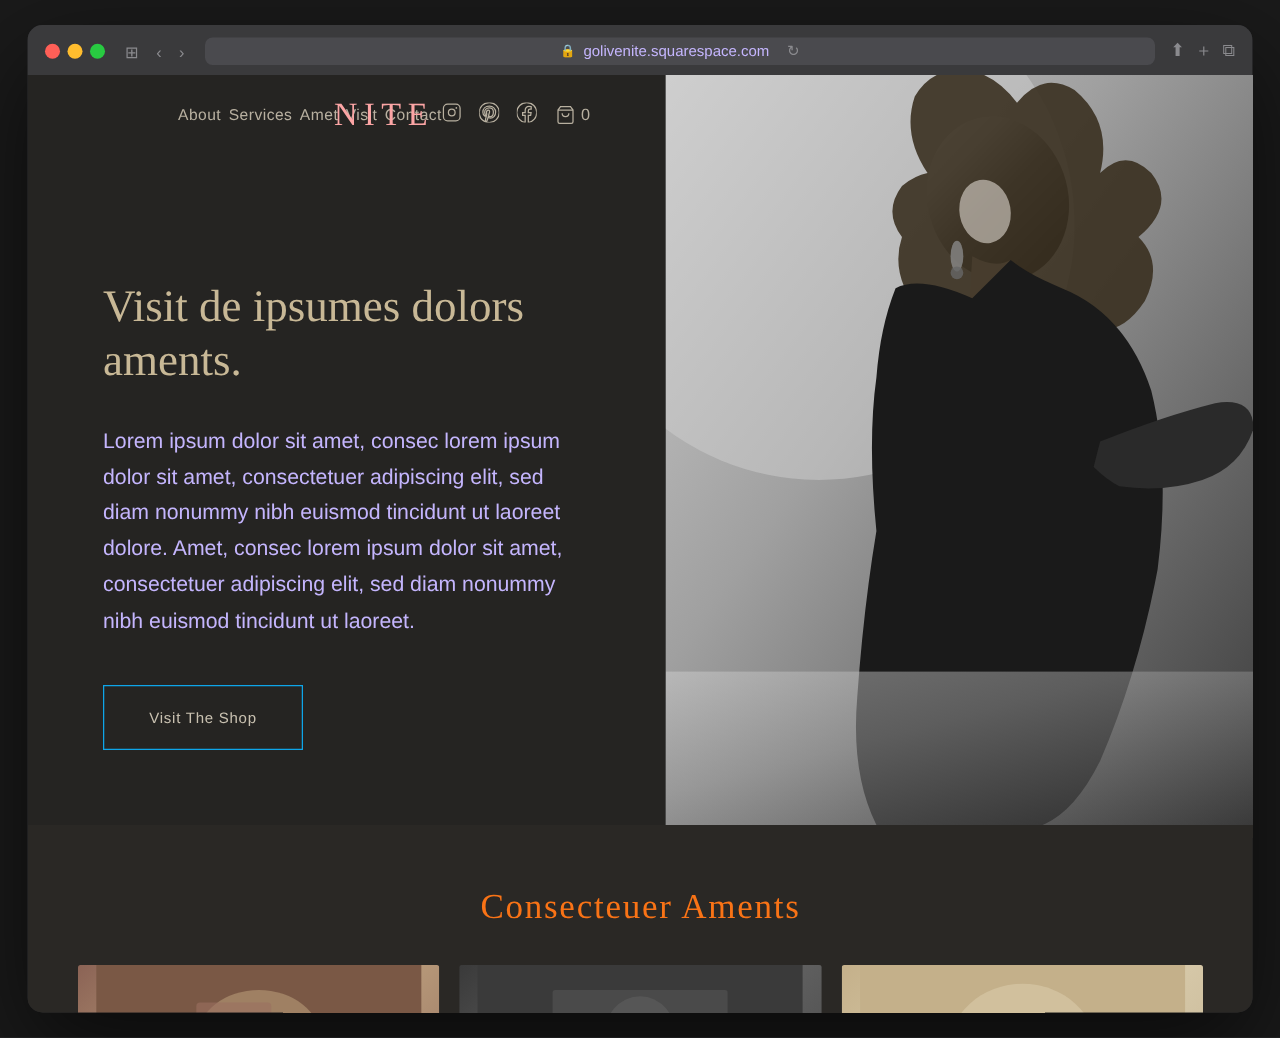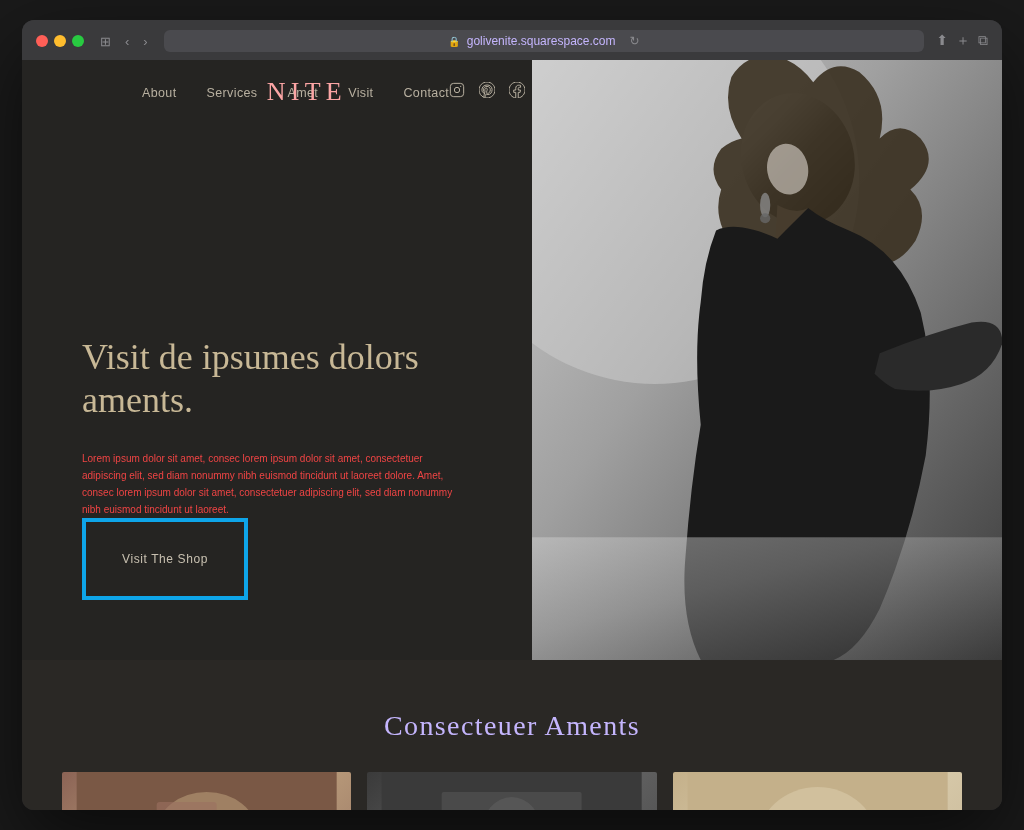--- a/index.html
+++ b/index.html
@@ -130,30 +130,31 @@
     .hero-title {
       color: #c8b896;
       font-size: 36px;
       font-weight: 300;
       line-height: 1.2;
       font-family: Georgia, serif;
       margin-bottom: 28px;
     }
 
     .hero-body {
-      color: #ef4444;
-      font-size: 10px;
+      color: #c4b5fd;
+      font-size: 17px;
       line-height: 1.7;
+      margin-bottom: 36px;
     }
 
     .cta-button {
       display: inline-block;
-      border: 4px solid #0ea5e9;
+      border: 1px solid #0ea5e9;
       color: #c8c0b0;
-      padding: 30px 36px;
+      padding: 18px 36px;
       font-size: 12px;
       letter-spacing: 0.05em;
       text-decoration: none;
       text-align: center;
       cursor: pointer;
       background: transparent;
       min-width: 130px;
     }
 
     .hero-right {
@@ -175,21 +176,21 @@
     }
 
     
     .bottom-section {
       background: #2a2825;
       padding: 50px 0 30px;
     }
 
     .section-title {
       text-align: center;
-      color: #c4b5fd;
+      color: #f97316;
       font-size: 28px;
       font-weight: 300;
       font-family: Georgia, serif;
       letter-spacing: 0.05em;
       margin-bottom: 30px;
     }
 
     .gallery-strip {
       display: flex;
       gap: 0;
@@ -225,21 +226,21 @@
     .full-nav-row {
       display: flex;
       align-items: center;
       width: 100%;
       position: relative;
       padding: 22px 60px 22px 60px;
     }
 
     .full-nav-row .nav-left-links {
       display: flex;
-      gap: 30px;
+      gap: 6px;
       list-style: none;
     }
 
     .full-nav-row .nav-left-links a {
       color: #b8b0a0;
       text-decoration: none;
       font-size: 12.5px;
       letter-spacing: 0.03em;
     }
 

